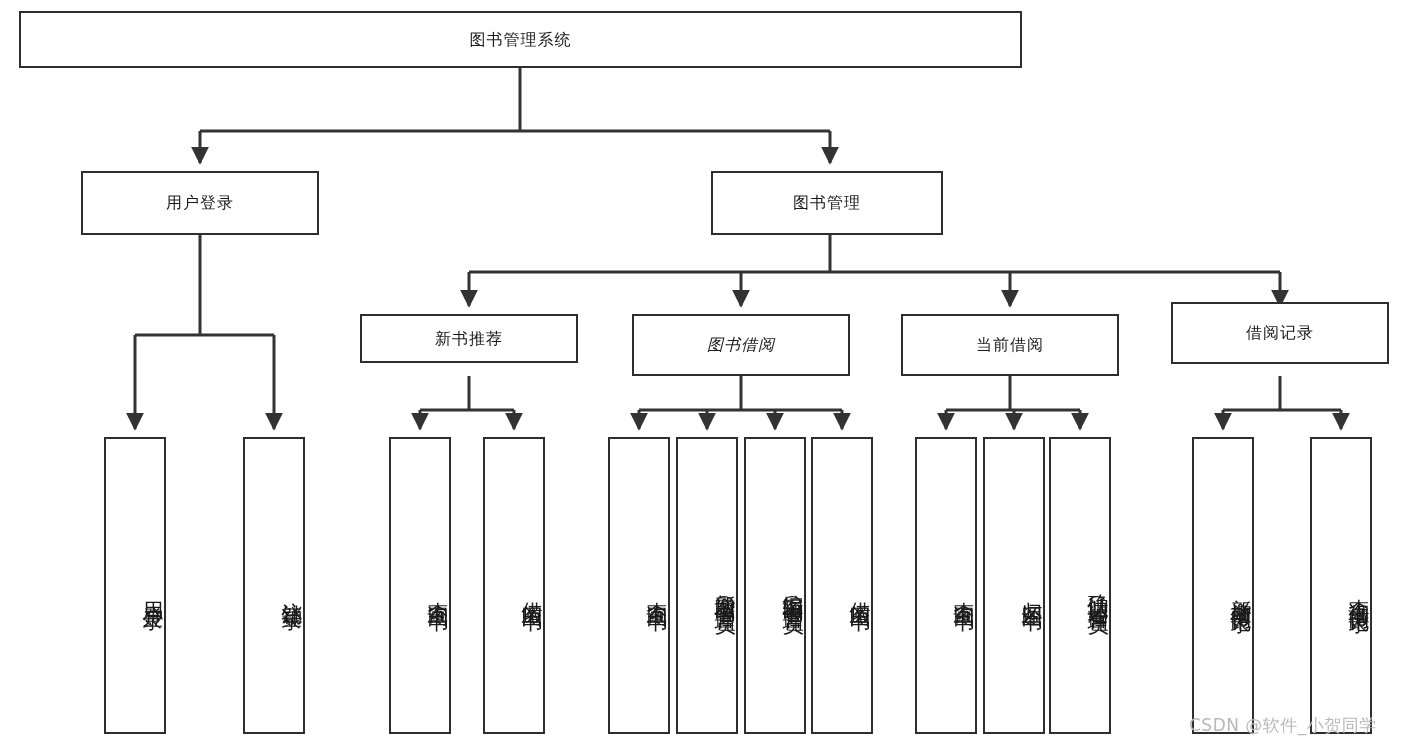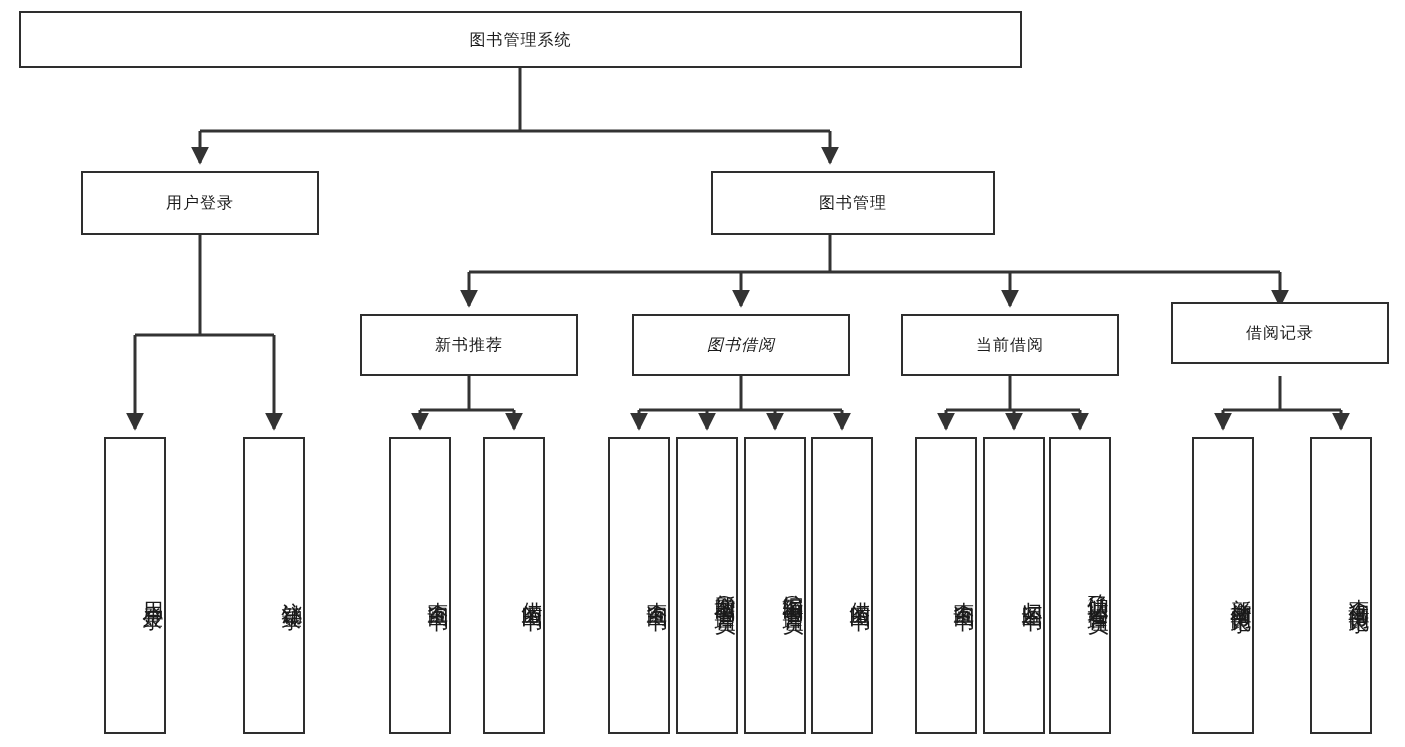--- a/index.html
+++ b/index.html
@@ -115,34 +115,35 @@
       <path d="M 1280 376 L 1280 410"></path>
       <path d="M 1223 410 L 1341 410"></path>
       <path d="M 1223 410 L 1223 429" marker-end="url(#arr)"></path>
       <path d="M 1341 410 L 1341 429" marker-end="url(#arr)"></path>
     </g>
   </svg>
 
   <div class="node horiz" style="left: 19px; top: 11px; width: 1003px; height: 57px;">图书管理系统</div>
 
   <div class="node horiz" style="left: 81px; top: 171px; width: 238px; height: 64px;">用户登录</div>
-  <div class="node horiz" style="left: 711px; top: 171px; width: 284px; height: 64px;">图书管理</div>
+  <div class="node horiz" style="left: 711px; top: 171px; width: 232px; height: 64px;">图书管理</div>
 
-  <div class="node horiz" style="left: 360px; top: 314px; width: 218px; height: 62px;">新书推荐</div>
+  <div class="node horiz" style="left: 360px; top: 314px; width: 218px; height: 49px;">新书推荐</div>
   <div class="node horiz" style="left: 632px; top: 314px; width: 218px; height: 62px; font-style: italic;">图书借阅</div>
   <div class="node horiz" style="left: 901px; top: 314px; width: 218px; height: 62px;">当前借阅</div>
   <div class="node horiz" style="left: 1171px; top: 302px; width: 218px; height: 62px;">借阅记录</div>
 
   <div class="node vert" style="left: 104px; top: 437px; width: 62px; height: 297px;">用户登录</div>
   <div class="node vert" style="left: 243px; top: 437px; width: 62px; height: 297px;">注销登录</div>
   <div class="node vert" style="left: 389px; top: 437px; width: 62px; height: 297px;">查询图书</div>
   <div class="node vert" style="left: 483px; top: 437px; width: 62px; height: 297px;">借阅图书</div>
   <div class="node vert" style="left: 608px; top: 437px; width: 62px; height: 297px;">查询图书</div>
   <div class="node vert" style="left: 676px; top: 437px; width: 62px; height: 297px;">新增图书（管理员）</div>
   <div class="node vert" style="left: 744px; top: 437px; width: 62px; height: 297px;">编辑图书（管理员）</div>
   <div class="node vert" style="left: 811px; top: 437px; width: 62px; height: 297px;">借阅图书</div>
   <div class="node vert" style="left: 915px; top: 437px; width: 62px; height: 297px;">查询图书</div>
   <div class="node vert" style="left: 983px; top: 437px; width: 62px; height: 297px;">归还图书</div>
   <div class="node vert" style="left: 1049px; top: 437px; width: 62px; height: 297px;">确认归还（管理员）</div>
   <div class="node vert" style="left: 1192px; top: 437px; width: 62px; height: 297px;">新增借阅记录</div>
   <div class="node vert" style="left: 1310px; top: 437px; width: 62px; height: 297px;">查询借阅记录</div>
 
+  <div class="watermark">CSDN @软件_小贺同学</div>
 </div>
 
 </body></html>

